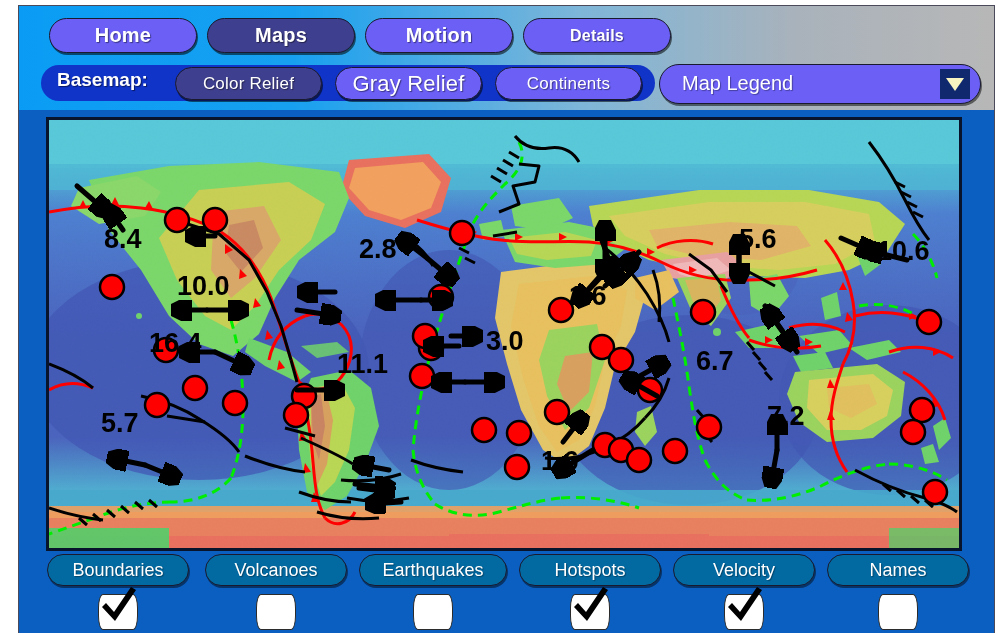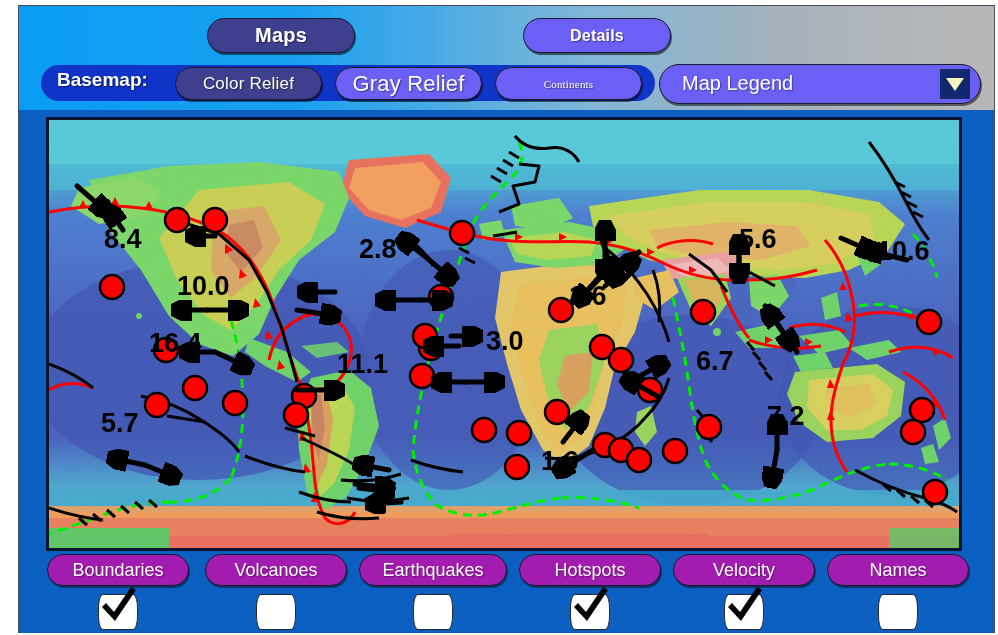--- a/index.html
+++ b/index.html
@@ -27,57 +27,63 @@
   #tab-motion {left:346px;top:0; width:146px;height:33px;font-size:20px;}
   #tab-details{left:504px;top:0; width:146px;height:33px;font-size:16px;}
 
   
   #basemap-group{position:absolute;left:22px;top:59px;width:614px;height:36px;
                  background:#1033c8;border-radius:999px;}
   #basemap-label{position:absolute;left:38px;top:63px;color:#ffffff;font-size:19px;
                  font-weight:bold;text-shadow:1px 1px 1px rgba(0,0,0,.5);}
   #bm-color  {left:156px;top:61px;width:145px;height:31px;font-size:17px;font-weight:normal;text-align:center;}
   #bm-gray   {left:316px;top:61px;width:145px;height:31px;font-size:22px;font-weight:normal;}
-  #bm-cont   {left:476px;top:61px;width:145px;height:31px;font-size:11px;font-weight:normal;font-family:Liberation Serif, serif;}
+  #bm-cont   {left:476px;top:61px;width:145px;height:31px;font-size:17px;font-weight:normal;}
 
   #legend-select{position:absolute;left:640px;top:58px;width:320px;height:38px;
                  background:#6b5ff5;border-radius:999px;border:1px solid #1a1a2e;
                  box-shadow:1px 2px 0 rgba(0,0,0,.5);cursor:pointer;}
   #legend-text{position:absolute;left:22px;top:7px;color:#ffffff;font-size:20px;
                text-shadow:1px 1px 1px rgba(0,0,0,.35);}
   #legend-arrow-box{position:absolute;right:10px;top:4px;width:30px;height:30px;
                     background:#10286e;display:flex;align-items:center;justify-content:center;}
   #legend-arrow{width:0;height:0;border-left:9px solid transparent;border-right:9px solid transparent;
                 border-top:13px solid #f7f3c0;}
 
   
   #map-wrap{position:absolute;left:27px;top:111px;width:910px;height:428px;
             border:3px solid #07142b;box-sizing:content-box;background:#86efac;}
   #map-svg{display:block;width:910px;height:428px;}
 
   
   #footer{position:absolute;left:0;top:548px;width:975px;height:79px;background:#0b5fc0;}
-  .layer-pill{position:absolute;top:0;height:30px;border-radius:999px;background:#a21caf;
+  .layer-pill{position:absolute;top:0;height:30px;border-radius:999px;background:#0369a1;
               border:1px solid #1a1a2e;box-shadow:1px 2px 0 rgba(0,0,0,.45);
               display:flex;align-items:center;justify-content:center;color:#fff;font-size:18px;
               text-shadow:1px 1px 1px rgba(0,0,0,.35);cursor:pointer;}
   .cb{position:absolute;top:40px;width:38px;height:34px;background:#ffffff;
       border-radius:5px/14px;border:1px solid #2b2b2b;cursor:pointer;}
   .cb .tick{position:absolute;left:-4px;top:-12px;width:46px;height:46px;}
 </style>
 </head>
 <body>
 
 <div id="app">
 
   <div id="header">
 
     <div class="tabrow">
+      <div class="pill" id="tab-home">
+        <span>Home</span>
+      </div>
       <div class="pill active" id="tab-maps">
         <span>Maps</span>
+      </div>
+      <div class="pill" id="tab-motion">
+        <span>Motion</span>
       </div>
       <div class="pill" id="tab-details">
         <span>Details</span>
       </div>
     </div>
 
     <div id="basemap-group"></div>
     <div id="basemap-label">Basemap:</div>
 
     <div class="pill active" id="bm-color">

